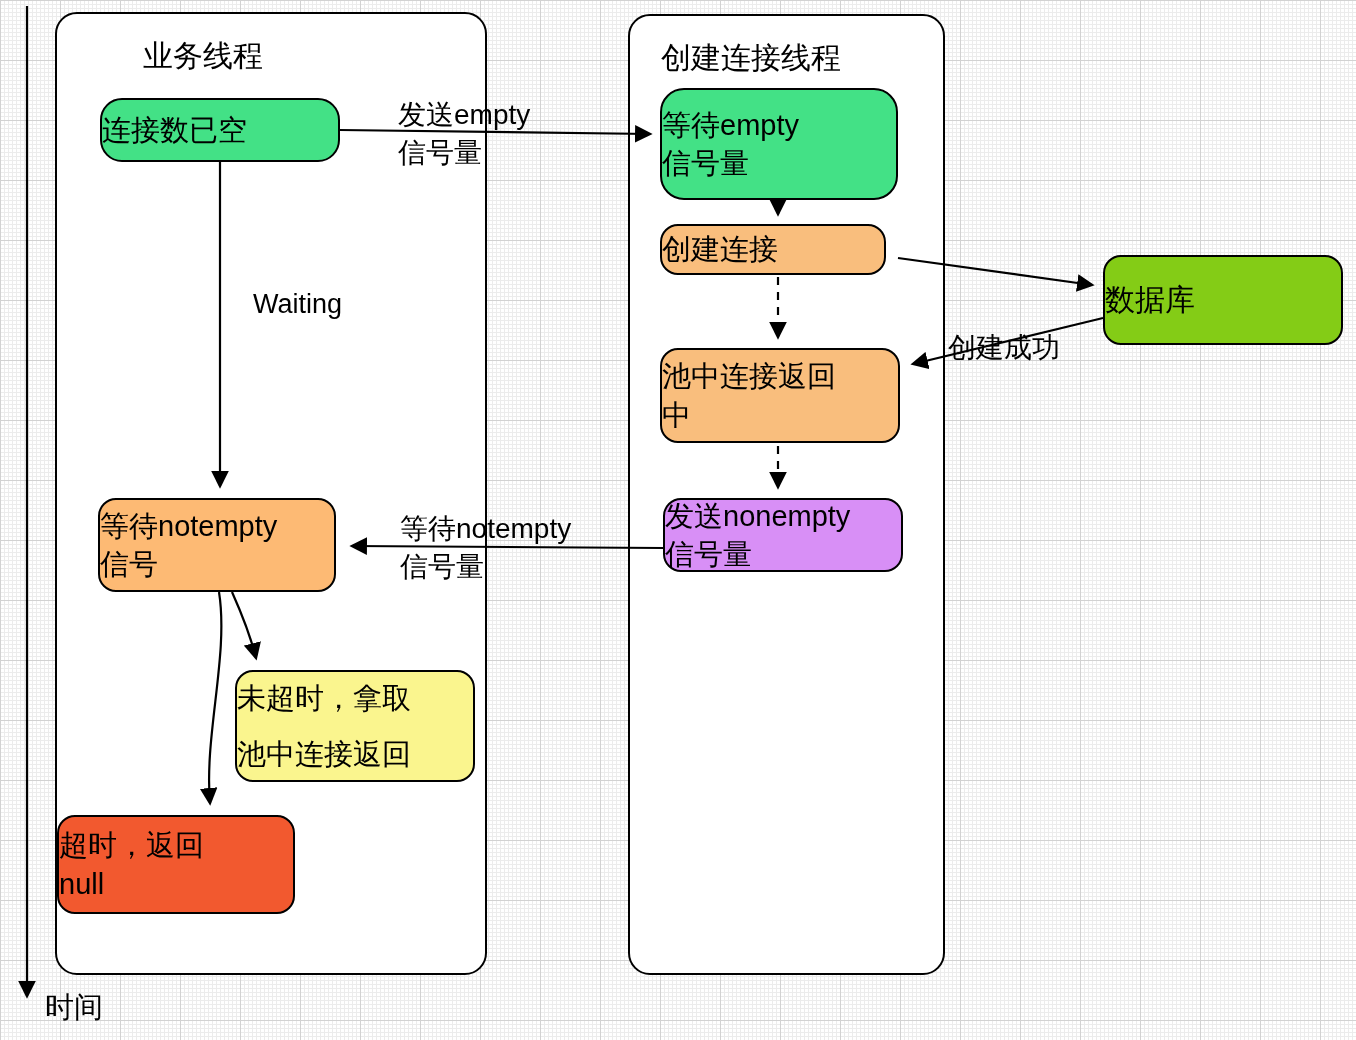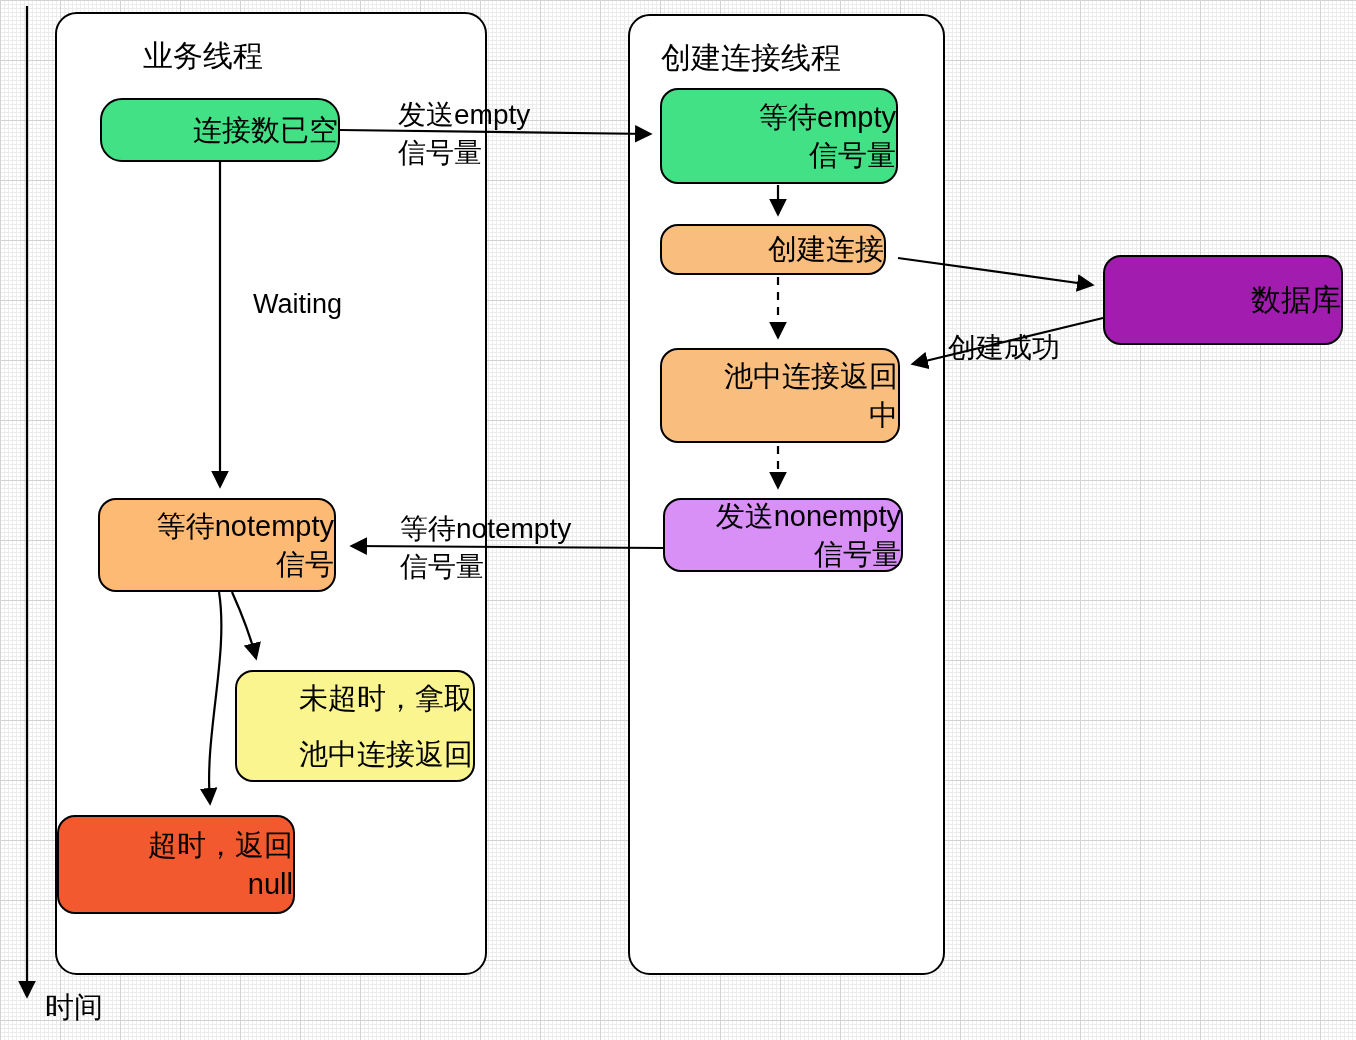--- a/index.html
+++ b/index.html
@@ -36,38 +36,37 @@
   }
   #title-business { left: 143px; top: 36px; }
   #title-creator  { left: 661px; top: 38px; }
 
   .node {
     position: absolute;
     border: 2.5px solid #000;
     border-radius: 18px;
     display: flex;
     flex-direction: column;
-    align-items: flex-end;
+    align-items: flex-start;
     justify-content: center;
     text-align: center;
     font-size: 29px;
     line-height: 1.32;
     z-index: 3;
     white-space: nowrap;
-    padding-left: 12px;
   }
   #node-conn-empty    { left: 100px; top: 98px;  width: 240px; height: 64px;  background: #43E186; border-radius: 22px; }
-  #node-wait-empty    { left: 660px; top: 88px;  width: 238px; height: 96px;  background: #43E186; }
+  #node-wait-empty    { left: 660px; top: 88px;  width: 238px; height: 112px;  background: #43E186; border-radius: 24px; }
   #node-create-conn   { left: 660px; top: 224px; width: 226px; height: 51px;  background: #F9BE7D; }
   #node-put-in-pool   { left: 660px; top: 348px; width: 240px; height: 95px;  background: #F9BE7D; }
   #node-send-nonempty { left: 663px; top: 498px; width: 240px; height: 74px; background: #D88FF6; }
   #node-wait-notempty { left: 98px;  top: 498px; width: 238px; height: 94px;  background: #fdba74; }
   #node-not-timeout   { left: 235px; top: 670px; width: 240px; height: 112px;  background: #FAF58E; gap: 18px; }
   #node-timeout-null  { left: 57px;  top: 815px; width: 238px; height: 99px;  background: #F2592F; }
-  #node-database      { left: 1103px; top: 255px; width: 240px; height: 90px; background: #a21caf; font-size: 30px; }
+  #node-database      { left: 1103px; top: 255px; width: 240px; height: 90px; background: #84cc16; font-size: 30px; }
 
   .edge-label {
     position: absolute;
     text-align: left;
     font-size: 28px;
     line-height: 1.35;
     z-index: 2;
     white-space: nowrap;
   }
   #label-send-empty    { left: 398px; top: 96px;  width: 180px; }

